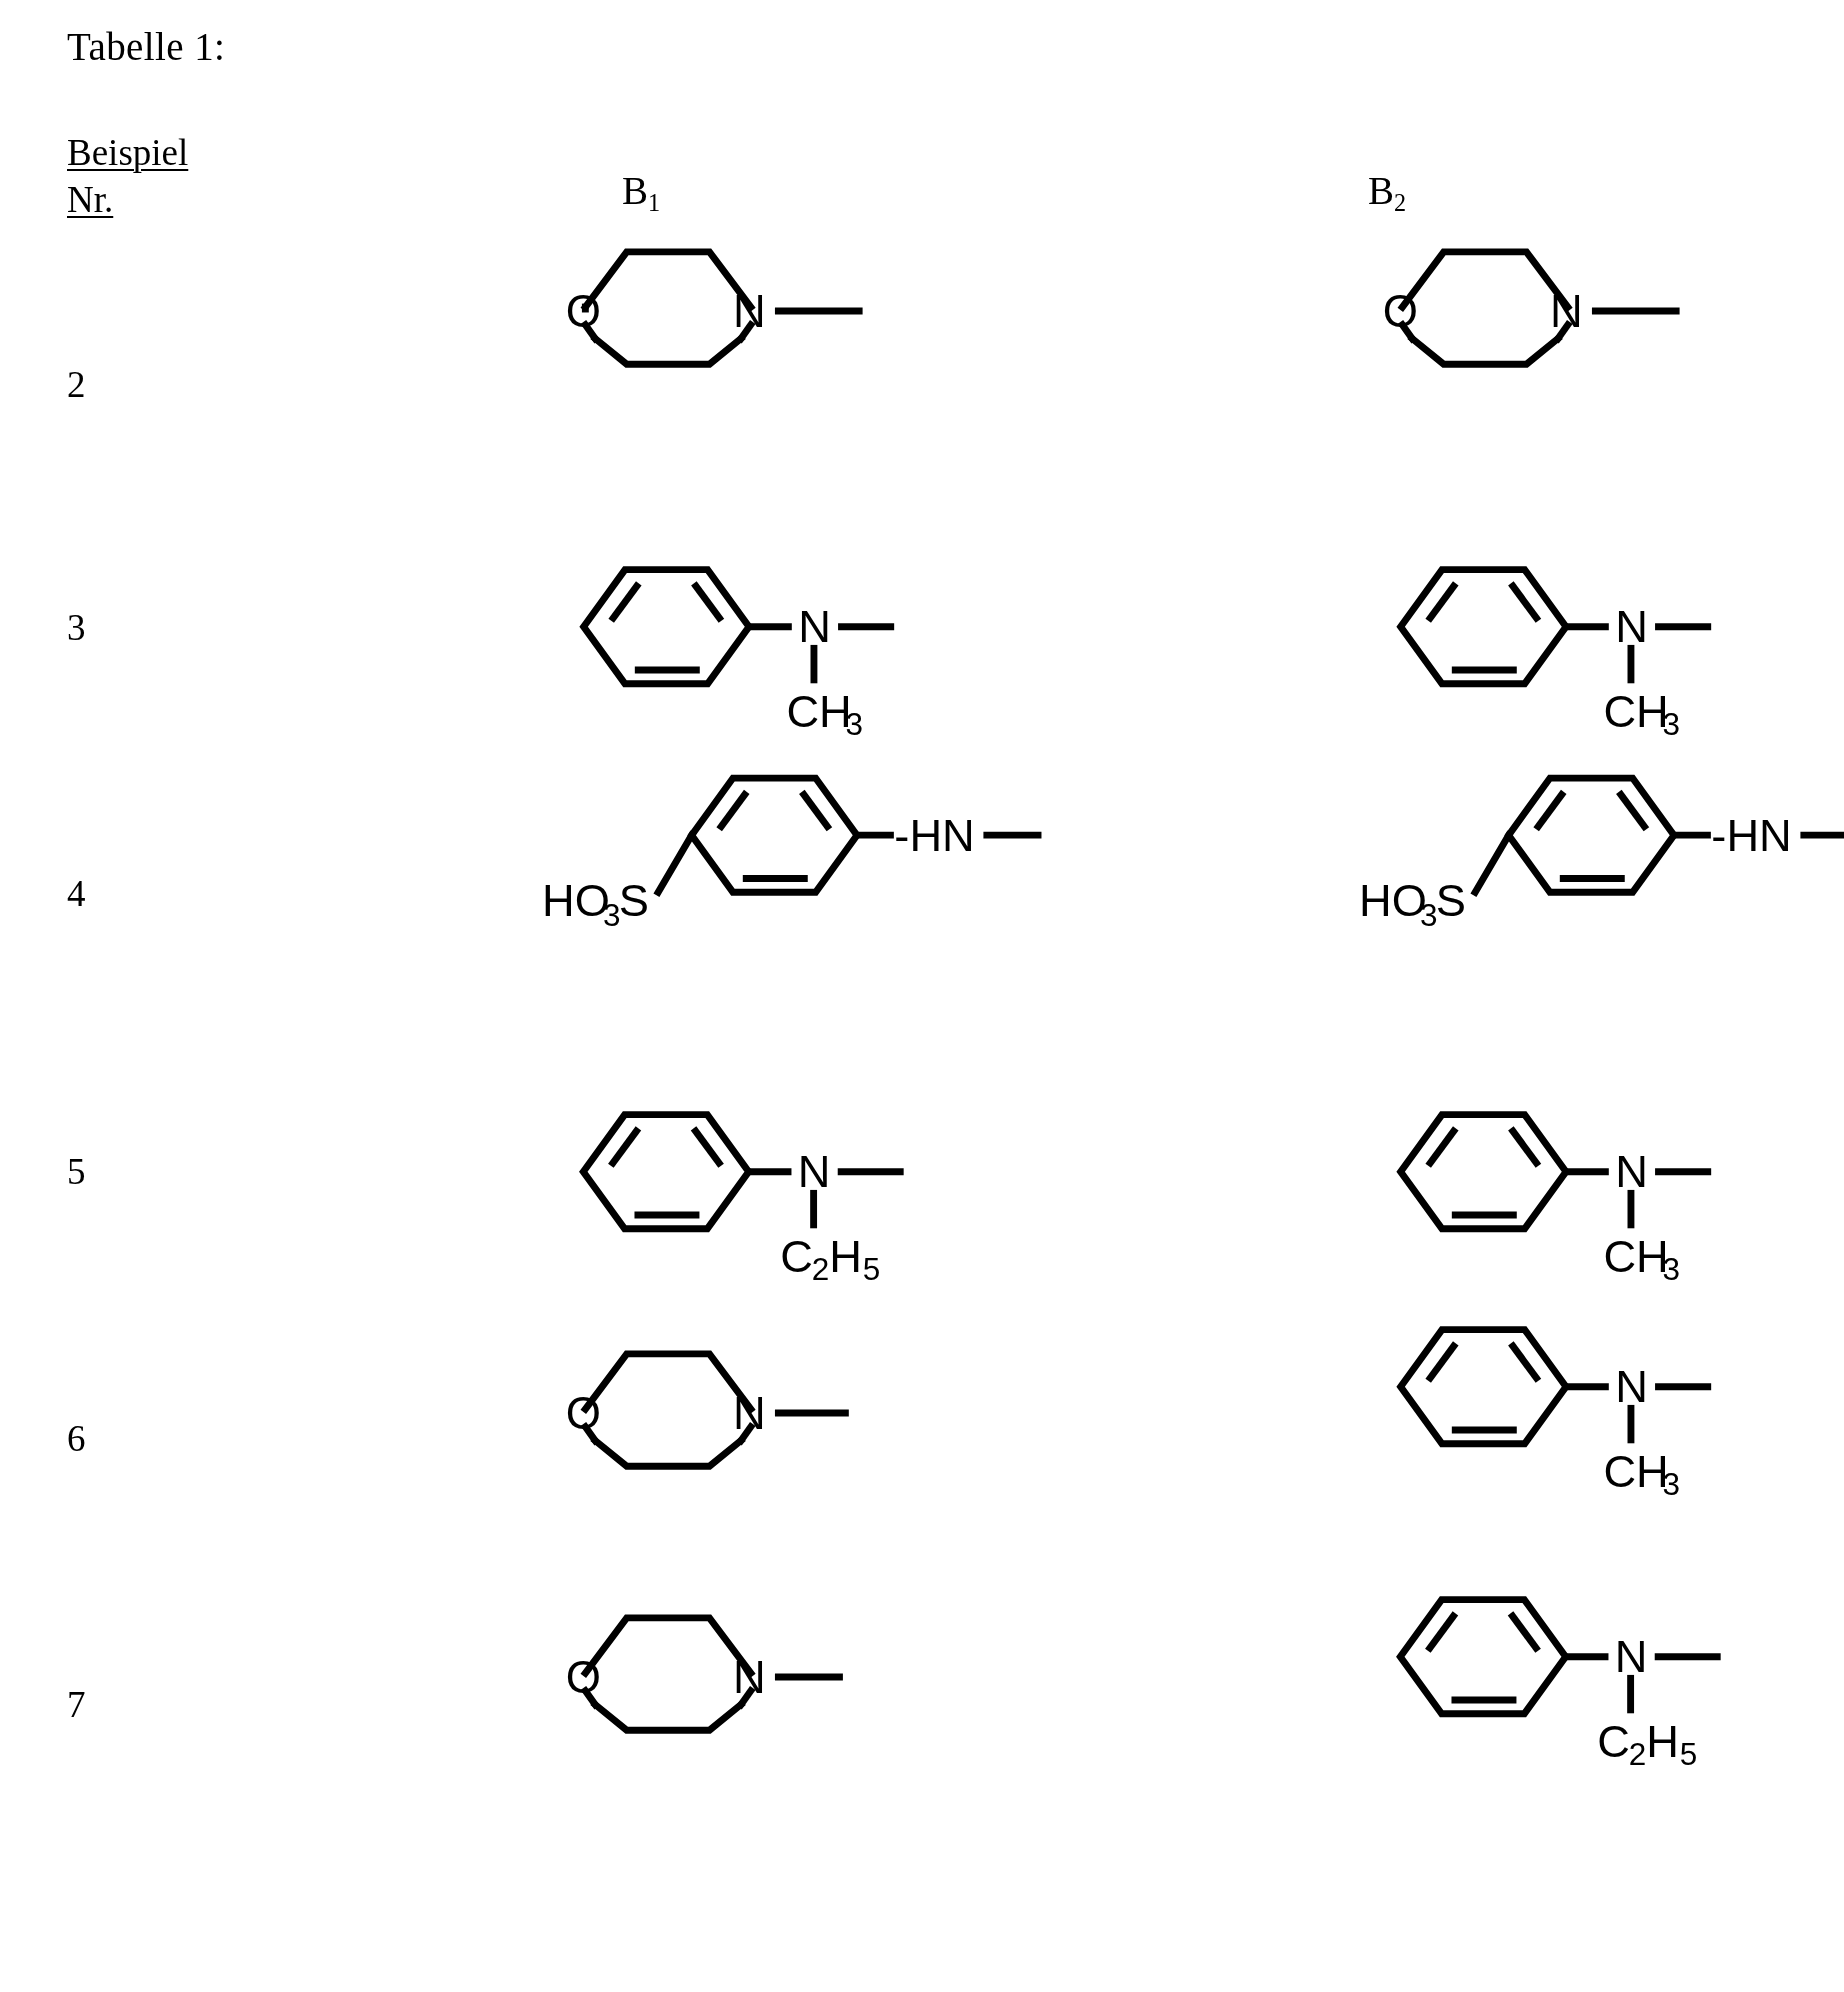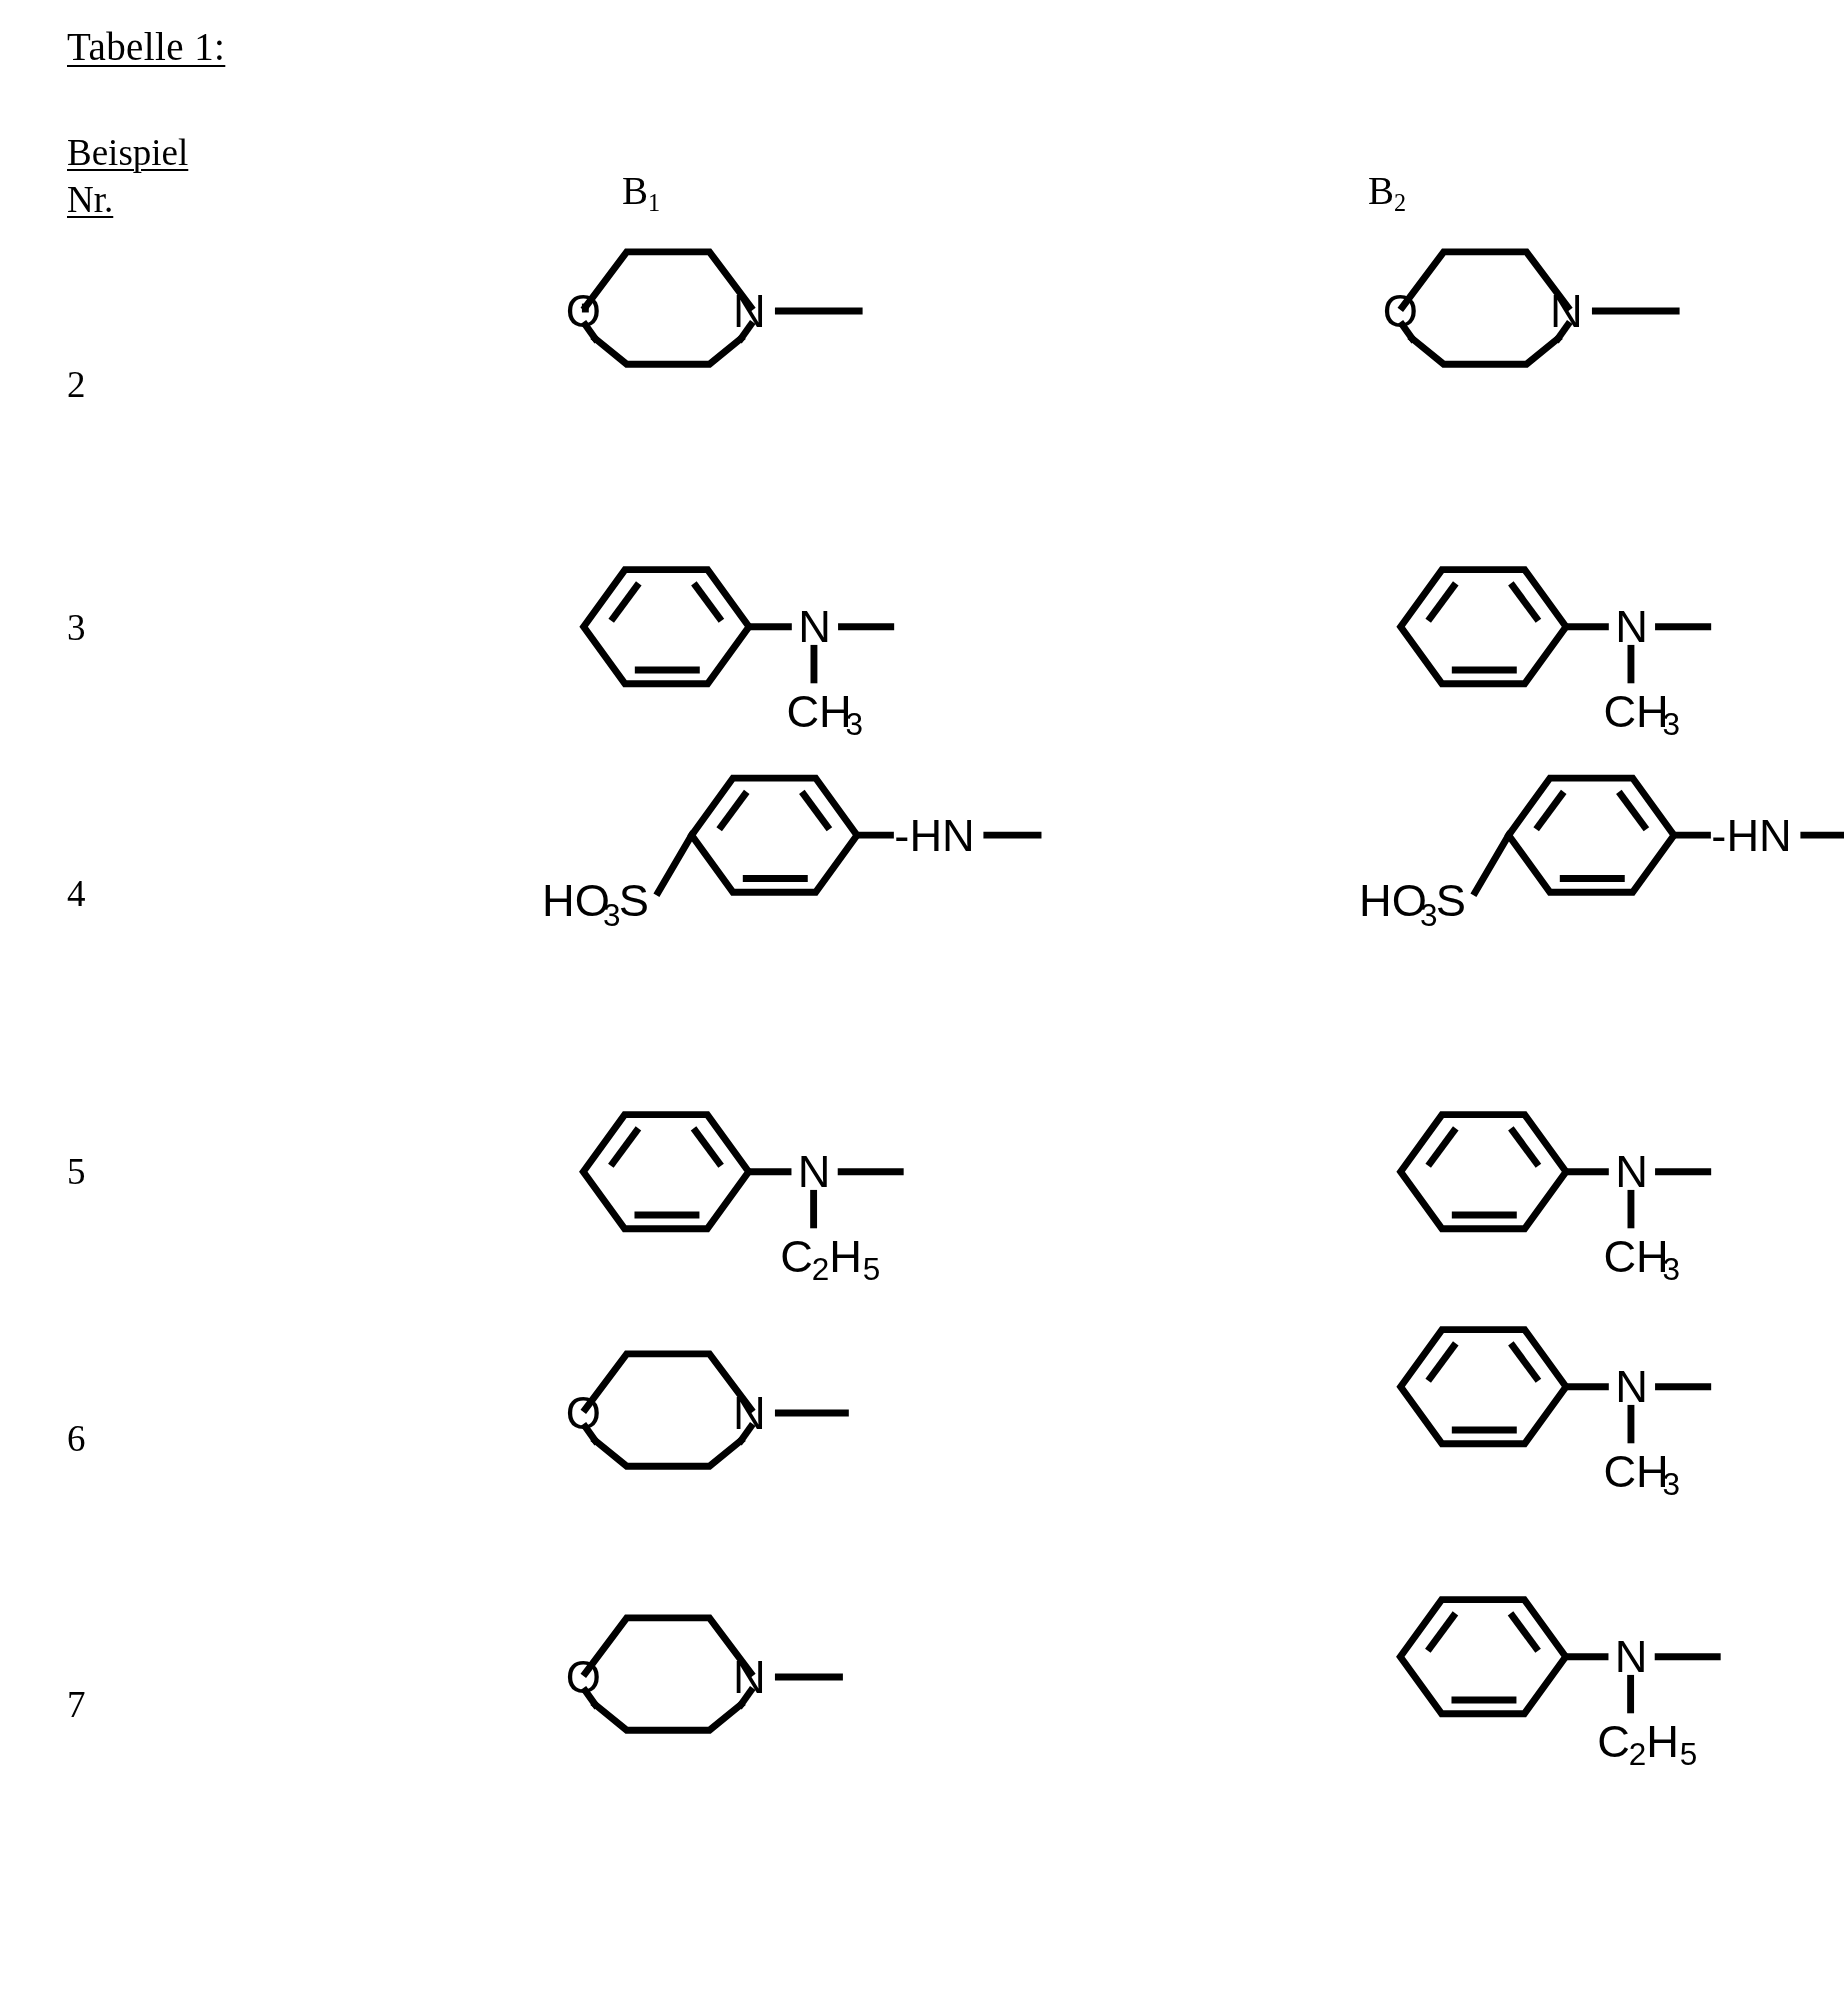--- a/index.html
+++ b/index.html
@@ -28,21 +28,20 @@
   .table-title {
     position: absolute;
     left: 67px;
     top: 25.6px;
     font-size: 39px;
     line-height: 1.1;
     letter-spacing: 0.4px;
     white-space: nowrap;
   }
   .table-title .u {
-    text-decoration: underline;
     text-underline-offset: 4.9px;
     text-decoration-thickness: 2px;
   }
 
   
   .col-head-example {
     position: absolute;
     left: 67px;
     top: 130px;
     font-size: 37px;

